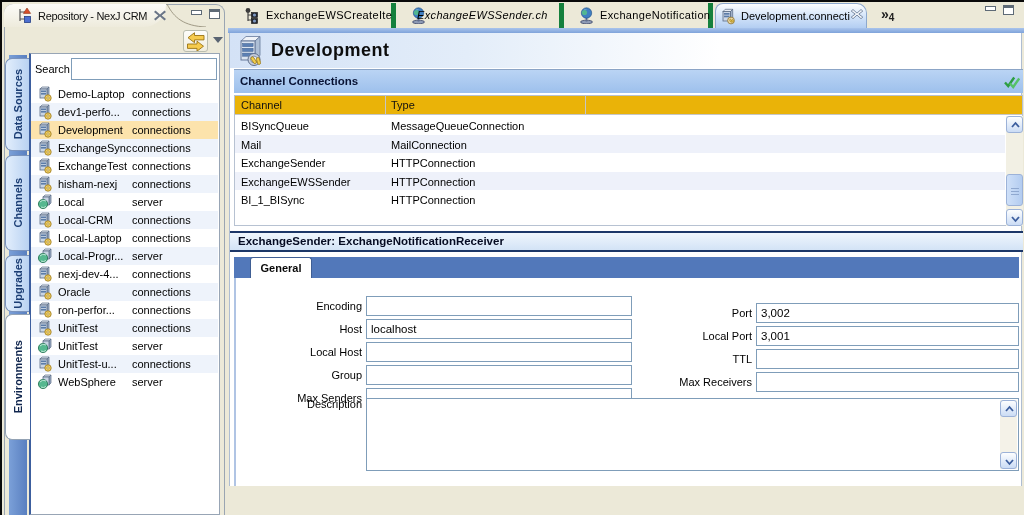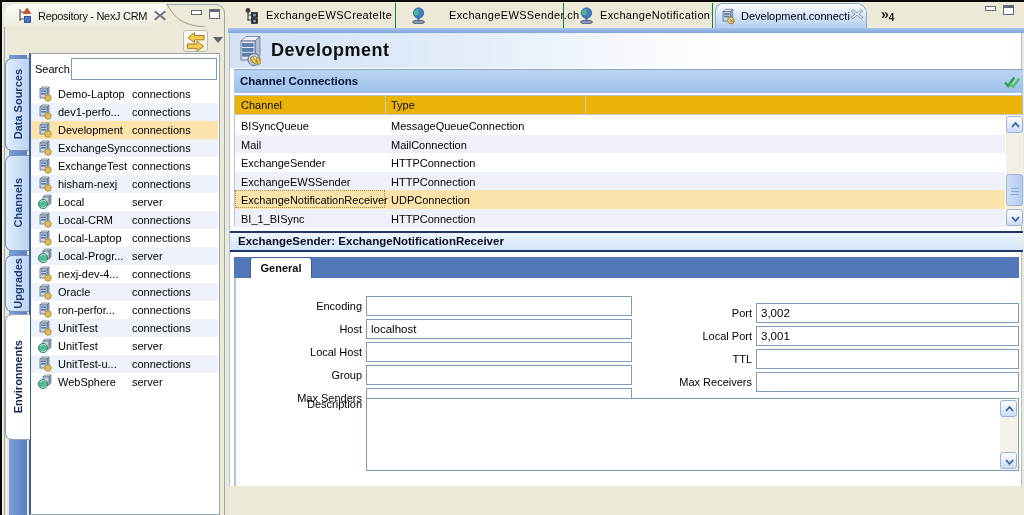--- a/index.html
+++ b/index.html
@@ -63,30 +63,30 @@
   .row-icon-server .ic-server { display:block; }
 
   
   #editor { position:absolute; left:228px; top:0px; width:796px; height:515px; }
 
   
   .etabbar { position:absolute; left:0; top:2px; width:796px; height:26px; }
   .etab { position:absolute; top:1px; height:25px; white-space:nowrap; cursor:pointer; }
   .etab .etab-label { position:absolute; top:6px; font-size:11px; color:#000; letter-spacing:0.35px; }
   .etab .etab-icon { position:absolute; left:13px; top:4px; width:17px; height:17px; }
-  .etab { border-right:1px solid #15803d; }
+  .etab { border-right:5px solid #15803d; }
   .etab.row-selected { background:linear-gradient(180deg,#fdfeff 0%,#d8e7fa 45%,#b3cef2 100%);
     border:1px solid #8ca8ce; border-bottom:none; border-radius:8px 10px 0 0; z-index:2; }
   .etab:nth-of-type(1) { left:3px;   width:165px; }
   .etab:nth-of-type(2) { left:169px; width:167px; }
   .etab:nth-of-type(3) { left:337px; width:148px; }
   .etab:nth-of-type(4) { left:487px; width:152px; }
   .etab:nth-of-type(4) .etab-icon { left:4px; }
   .etab:nth-of-type(1) .etab-label { left:35px; }
-  .etab:nth-of-type(2) .etab-label { left:52px; }
+  .etab:nth-of-type(2) .etab-label { left:20px;font-style:italic; }
   .etab:nth-of-type(3) .etab-label { left:35px; }
   .etab:nth-of-type(4) .etab-label { left:25px; letter-spacing:0; }
   .etab-icon svg { position:absolute; left:0; top:0; display:none; }
   .tab-icon-message .ic-message { display:block; }
   .tab-icon-channel .ic-channel { display:block; }
   .tab-icon-environment .ic-env16 { display:block; }
   .chevron { position:absolute; left:653px; top:6px; width:30px; height:18px; font-weight:bold; color:#222; cursor:pointer; }
   .chevron .chev-glyph { font-size:14px; }
   .chevron .chev-count { font-size:10px; position:relative; top:2px; }
   .ebtn-min { position:absolute; left:757px; top:6px; width:11px; height:5px; border:1px solid #5e6a76; background:#fff; }
@@ -665,25 +665,20 @@
               <span class="td-channel">ExchangeSender</span>
               <span class="td-type">HTTPConnection</span>
             </div>
 
             <div class="trow">
               <span class="focus-cell"></span>
               <span class="td-channel">ExchangeEWSSender</span>
               <span class="td-type">HTTPConnection</span>
             </div>
 
-            <div class="trow row-selected">
-              <span class="focus-cell"></span>
-              <span class="td-channel">ExchangeNotificationReceiver</span>
-              <span class="td-type">UDPConnection</span>
-            </div>
 
             <div class="trow">
               <span class="focus-cell"></span>
               <span class="td-channel">BI_1_BISync</span>
               <span class="td-type">HTTPConnection</span>
             </div>
           </div>
         <div class="tscroll">
           <span class="sb-btn sb-up">
             <svg class="sb-arrow" style="top:4px" viewBox="0 0 9 9">

